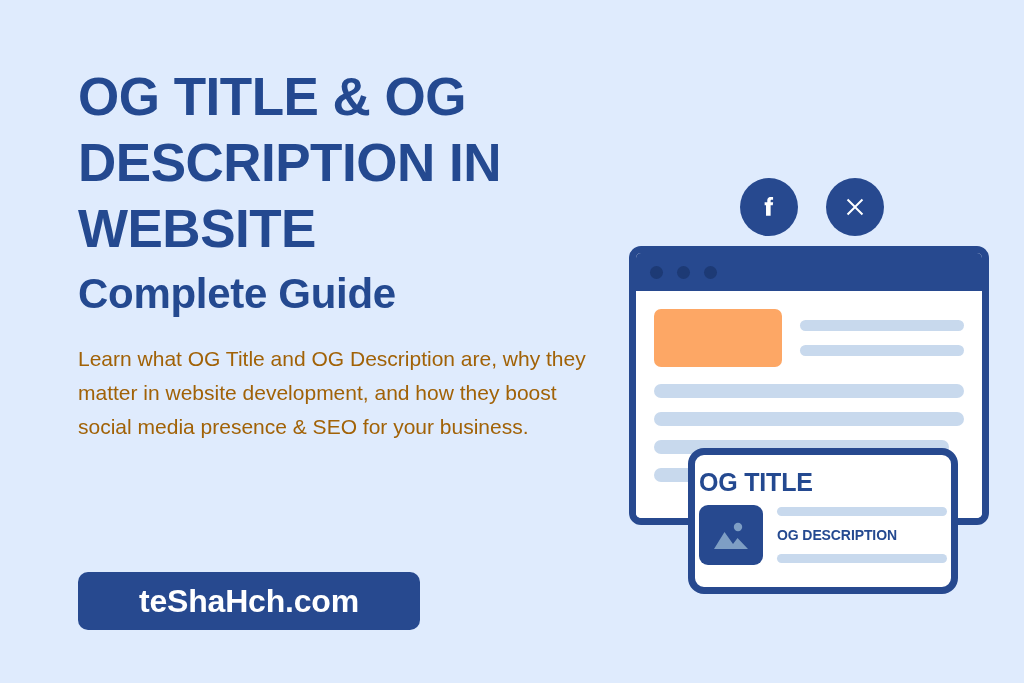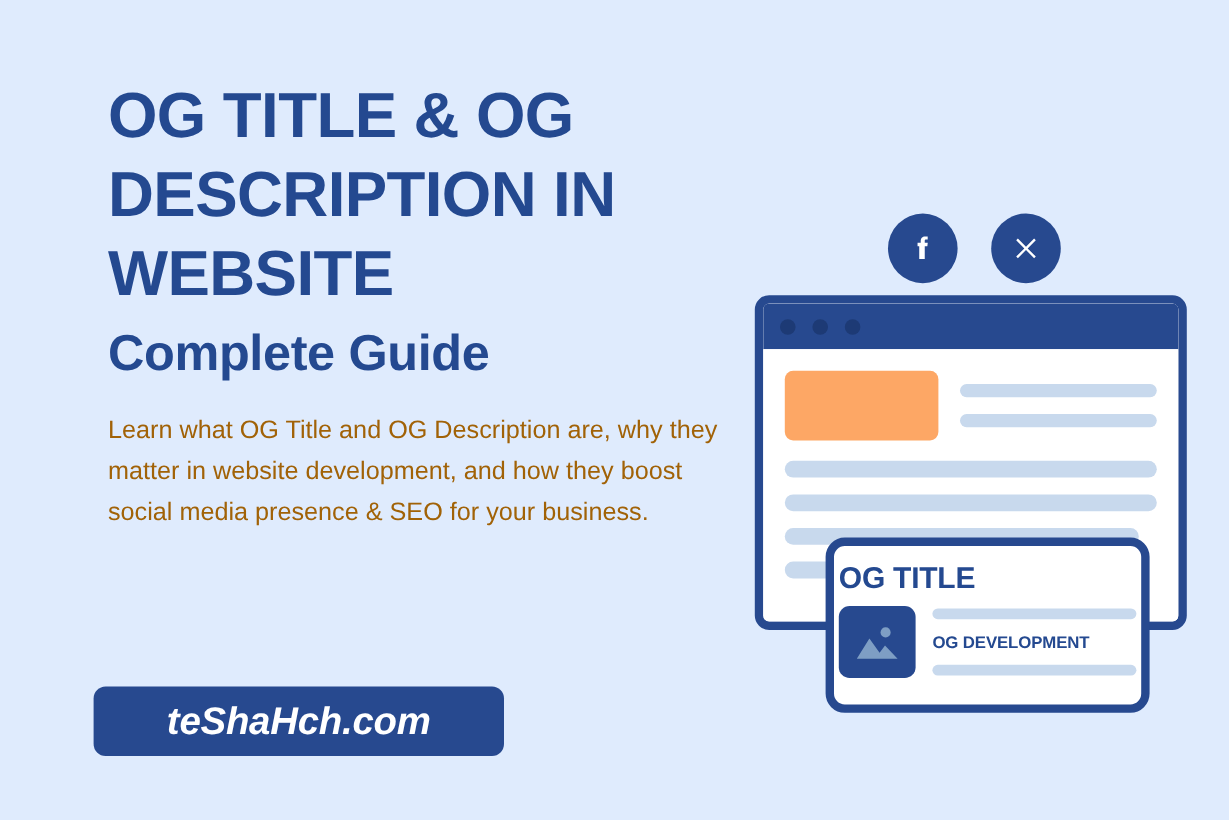--- a/index.html
+++ b/index.html
@@ -18,21 +18,21 @@
     position: relative;
     width: 1024px;
     height: 683px;
     background: #dfebfd;
     overflow: hidden;
   }
 
   
   .left-col {
     position: absolute;
-    left: 90px;
+    left: 78px;
     top: 64px;
     width: 520px;
   }
   .headline {
     margin: 0;
     font-size: 53px;
     line-height: 66px;
     font-weight: bold;
     letter-spacing: -0.5px;
     color: #24499021;
@@ -67,21 +67,20 @@
     color: #ffffff;
     font-family: "Liberation Sans", sans-serif;
     font-size: 32px;
     font-weight: bold;
     letter-spacing: -0.2px;
     display: flex;
     align-items: center;
     justify-content: center;
     cursor: pointer;
     padding: 0;
-    font-style: italic;
   }
 
   
   .illustration {
     position: absolute;
     left: 610px;
     top: 160px;
     width: 400px;
     height: 470px;
   }
@@ -292,20 +291,20 @@
       <div class="og-card-title">OG TITLE</div>
       <div class="og-card-row">
         <div class="og-thumb">
           <svg width="42" height="40" viewBox="0 0 42 40" aria-hidden="true">
             <circle cx="28" cy="12" r="4.2" fill="#7e9ec4"></circle>
             <path d="M4 34 L14.5 17 L23 29 L27.5 23 L38 34 Z" fill="#7e9ec4"></path>
           </svg>
         </div>
         <div class="og-card-right">
           <div class="og-bar"></div>
-          <div class="og-desc-label">OG DEVELOPMENT</div>
+          <div class="og-desc-label">OG DESCRIPTION</div>
           <div class="og-bar"></div>
         </div>
       </div>
     </div>
 
   </div>
 </div>
 
 </body></html>

